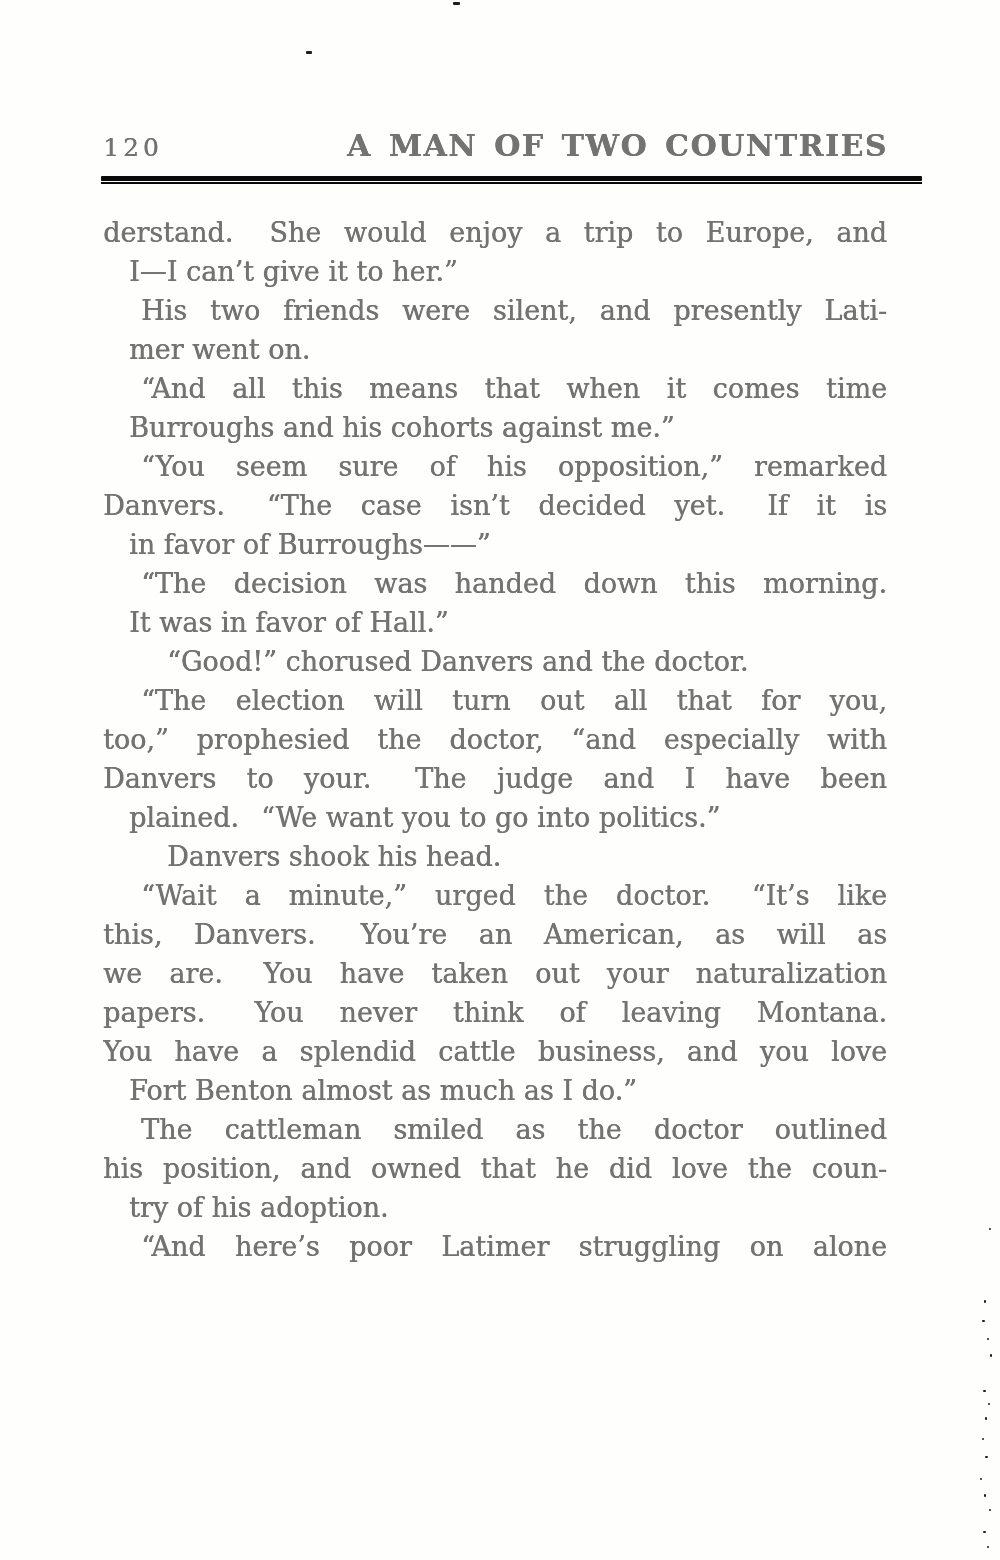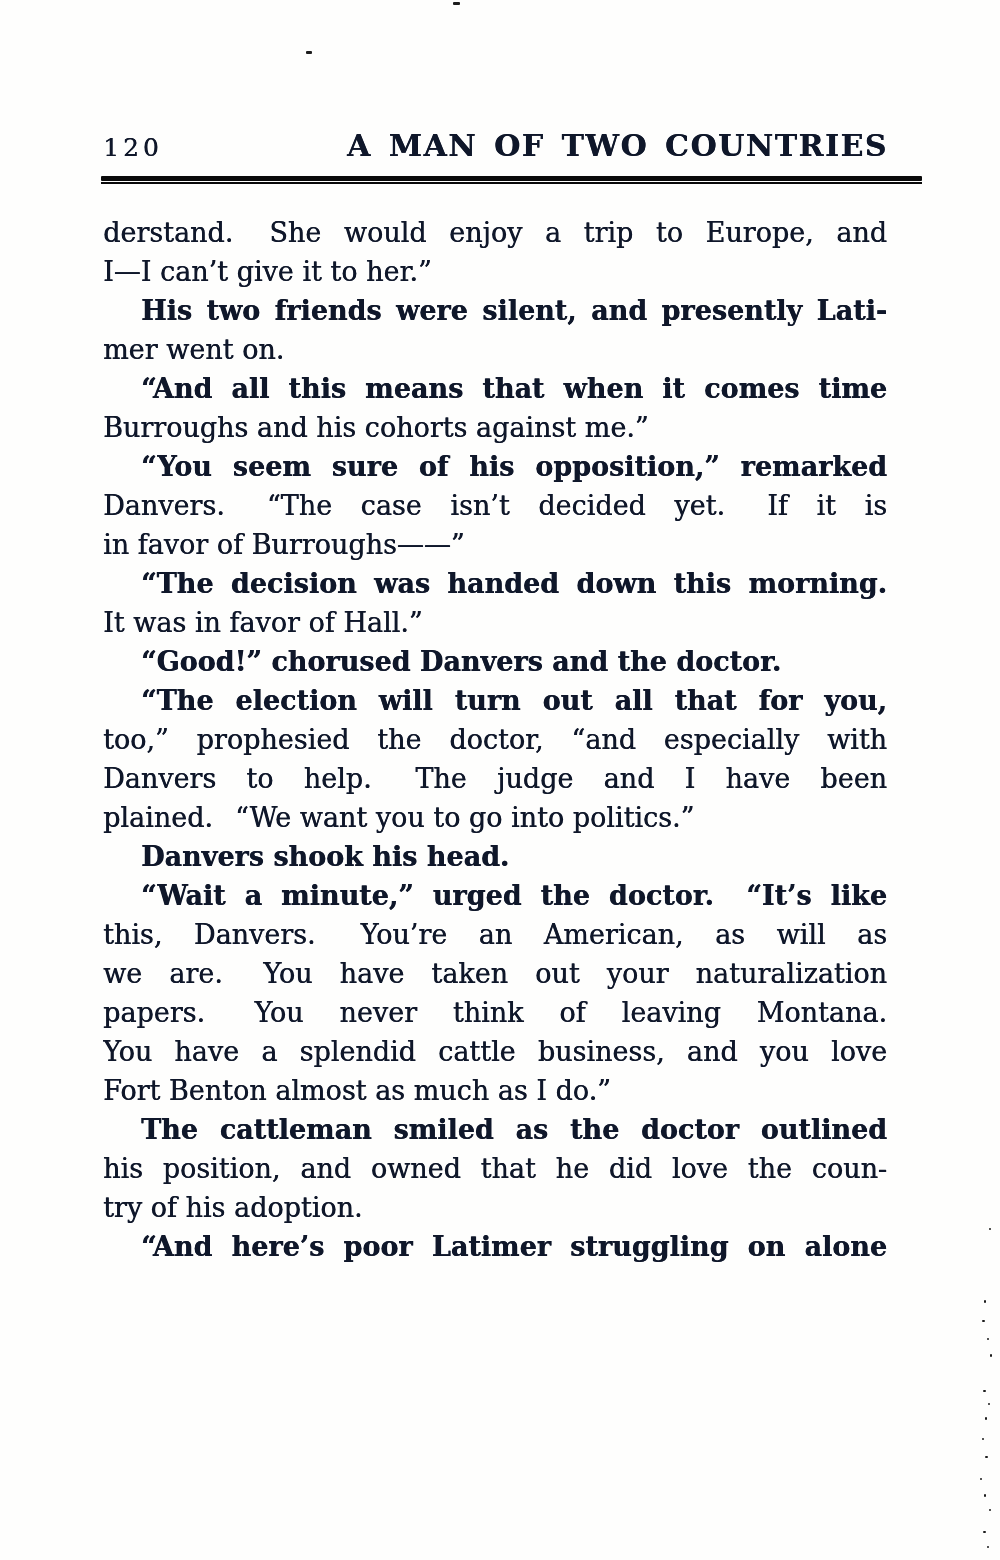--- a/index.html
+++ b/index.html
@@ -6,21 +6,21 @@
   body {
     width: 1000px; height: 1560px;
     background: #ffffff;
     font-family: "DejaVu Serif", serif;
   }
   .page {
     position: relative;
     width: 1000px; height: 1560px;
     background: #fefefd;
     overflow: hidden;
-    color: #0f172a;
+    color: #737373;
   }
   
   .header {
     position: absolute;
     left: 103px; right: 112px; top: 128px;
     display: flex;
     justify-content: space-between;
     align-items: baseline;
   }
   .page-number {
@@ -58,22 +58,23 @@
   .line {
     height: 39px;
     overflow: hidden;
     text-align: justify;
     text-align-last: justify;
     white-space: normal;
   }
   .line.last {
     text-align: right;
     text-align-last: left;
+    margin-left: 26px;
   }
-  .line.indent { text-indent: 38px; font-weight: bold; }
+  .line.indent { text-indent: 38px; }
   
   .speck {
     position: absolute;
     background: #1d1d1d;
     border-radius: 1px;
   }
 </style>
 </head>
 <body>
 
@@ -110,21 +111,21 @@
       <div class="paragraph">
         <div class="line indent">“The decision was handed down this morning.</div>
         <div class="line last">It was in favor of Hall.”</div>
       </div>
       <div class="paragraph">
         <div class="line last indent">“Good!” chorused Danvers and the doctor.</div>
       </div>
       <div class="paragraph">
         <div class="line indent">“The election will turn out all that for you,</div>
         <div class="line">too,” prophesied the doctor, “and especially with</div>
-        <div class="line">Danvers to help.  The judge and I have been</div>
+        <div class="line">Danvers to your.  The judge and I have been</div>
         <div class="line last">plained.  “We want you to go into politics.”</div>
       </div>
       <div class="paragraph">
         <div class="line last indent">Danvers shook his head.</div>
       </div>
       <div class="paragraph">
         <div class="line indent">“Wait a minute,” urged the doctor.  “It’s like</div>
         <div class="line">this, Danvers.  You’re an American, as will as</div>
         <div class="line">we are.  You have taken out your naturalization</div>
         <div class="line">papers.  You never think of leaving Montana.</div>

